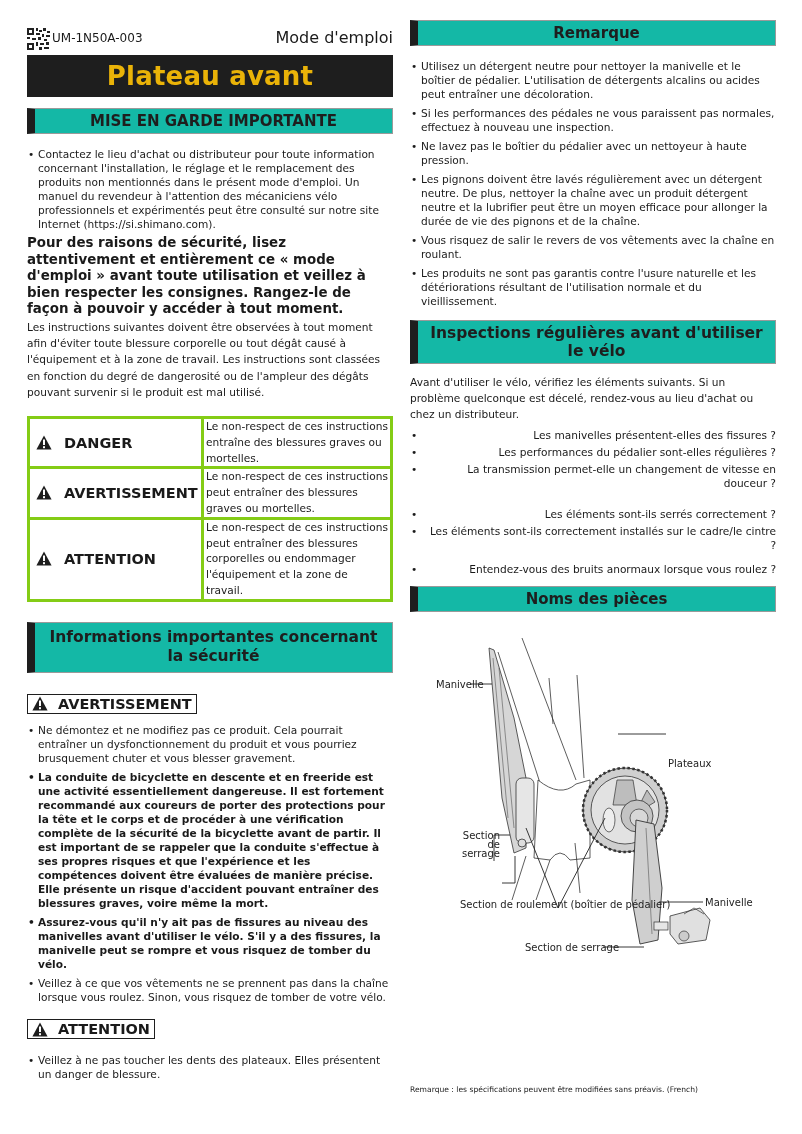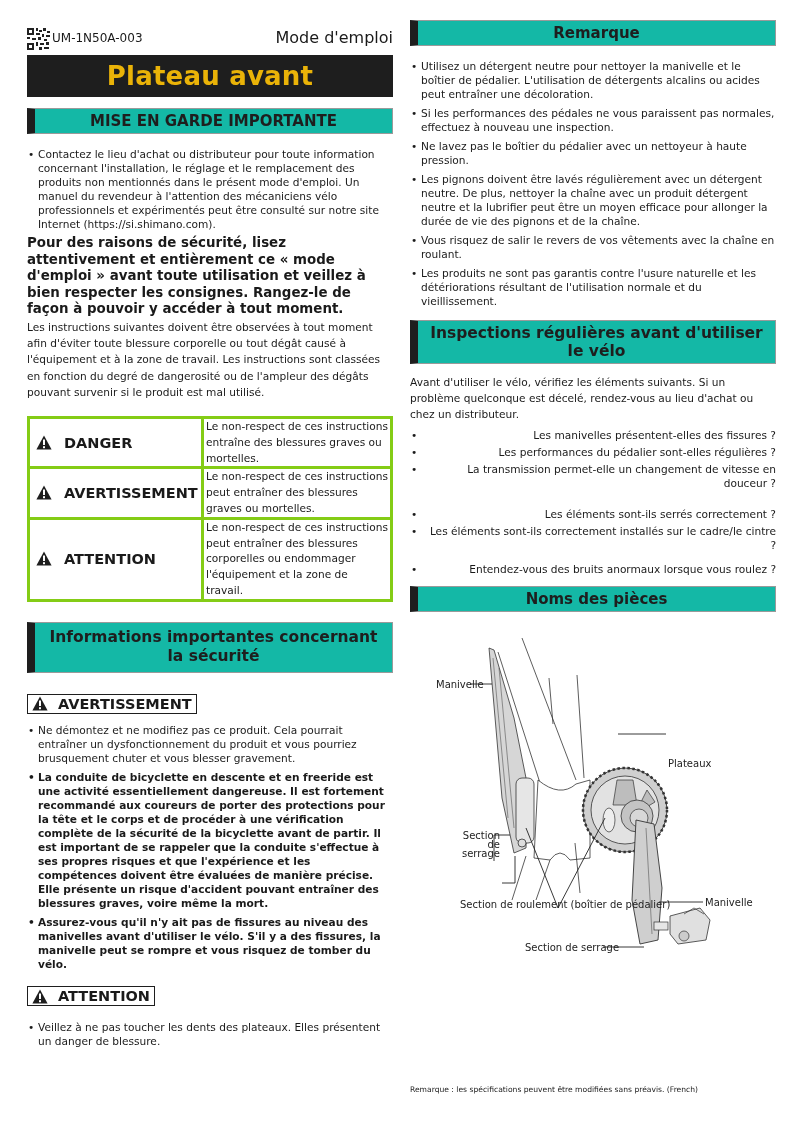--- a/index.html
+++ b/index.html
@@ -130,20 +130,21 @@
     <svg class="warn-tri">
         <use href="#tri"></use>
       </svg>
       <span>AVERTISSEMENT</span>
   </div>
 
   <ul class="bullets" style="margin-top:8px;">
     <li>Ne démontez et ne modifiez pas ce produit. Cela pourrait entraîner un dysfonctionnement du produit et vous pourriez brusquement chuter et vous blesser gravement.</li>
     <li class="bold">La conduite de bicyclette en descente et en freeride est une activité essentiellement dangereuse. Il est fortement recommandé aux coureurs de porter des protections pour la tête et le corps et de procéder à une vérification complète de la sécurité de la bicyclette avant de partir. Il est important de se rappeler que la conduite s'effectue à ses propres risques et que l'expérience et les compétences doivent être évaluées de manière précise. Elle présente un risque d'accident pouvant entraîner des blessures graves, voire même la mort.</li>
     <li class="bold">Assurez-vous qu'il n'y ait pas de fissures au niveau des manivelles avant d'utiliser le vélo. S'il y a des fissures, la manivelle peut se rompre et vous risquez de tomber du vélo.</li>
+    <li>Veillez à ce que vos vêtements ne se prennent pas dans la chaîne lorsque vous roulez. Sinon, vous risquez de tomber de votre vélo.</li>
   </ul>
 
   <div class="badge" style="margin-top:10px;">
     <svg class="warn-tri">
         <use href="#tri"></use>
       </svg>
       <span>ATTENTION</span>
   </div>
 
   <ul class="bullets" style="margin-top:12px;">

